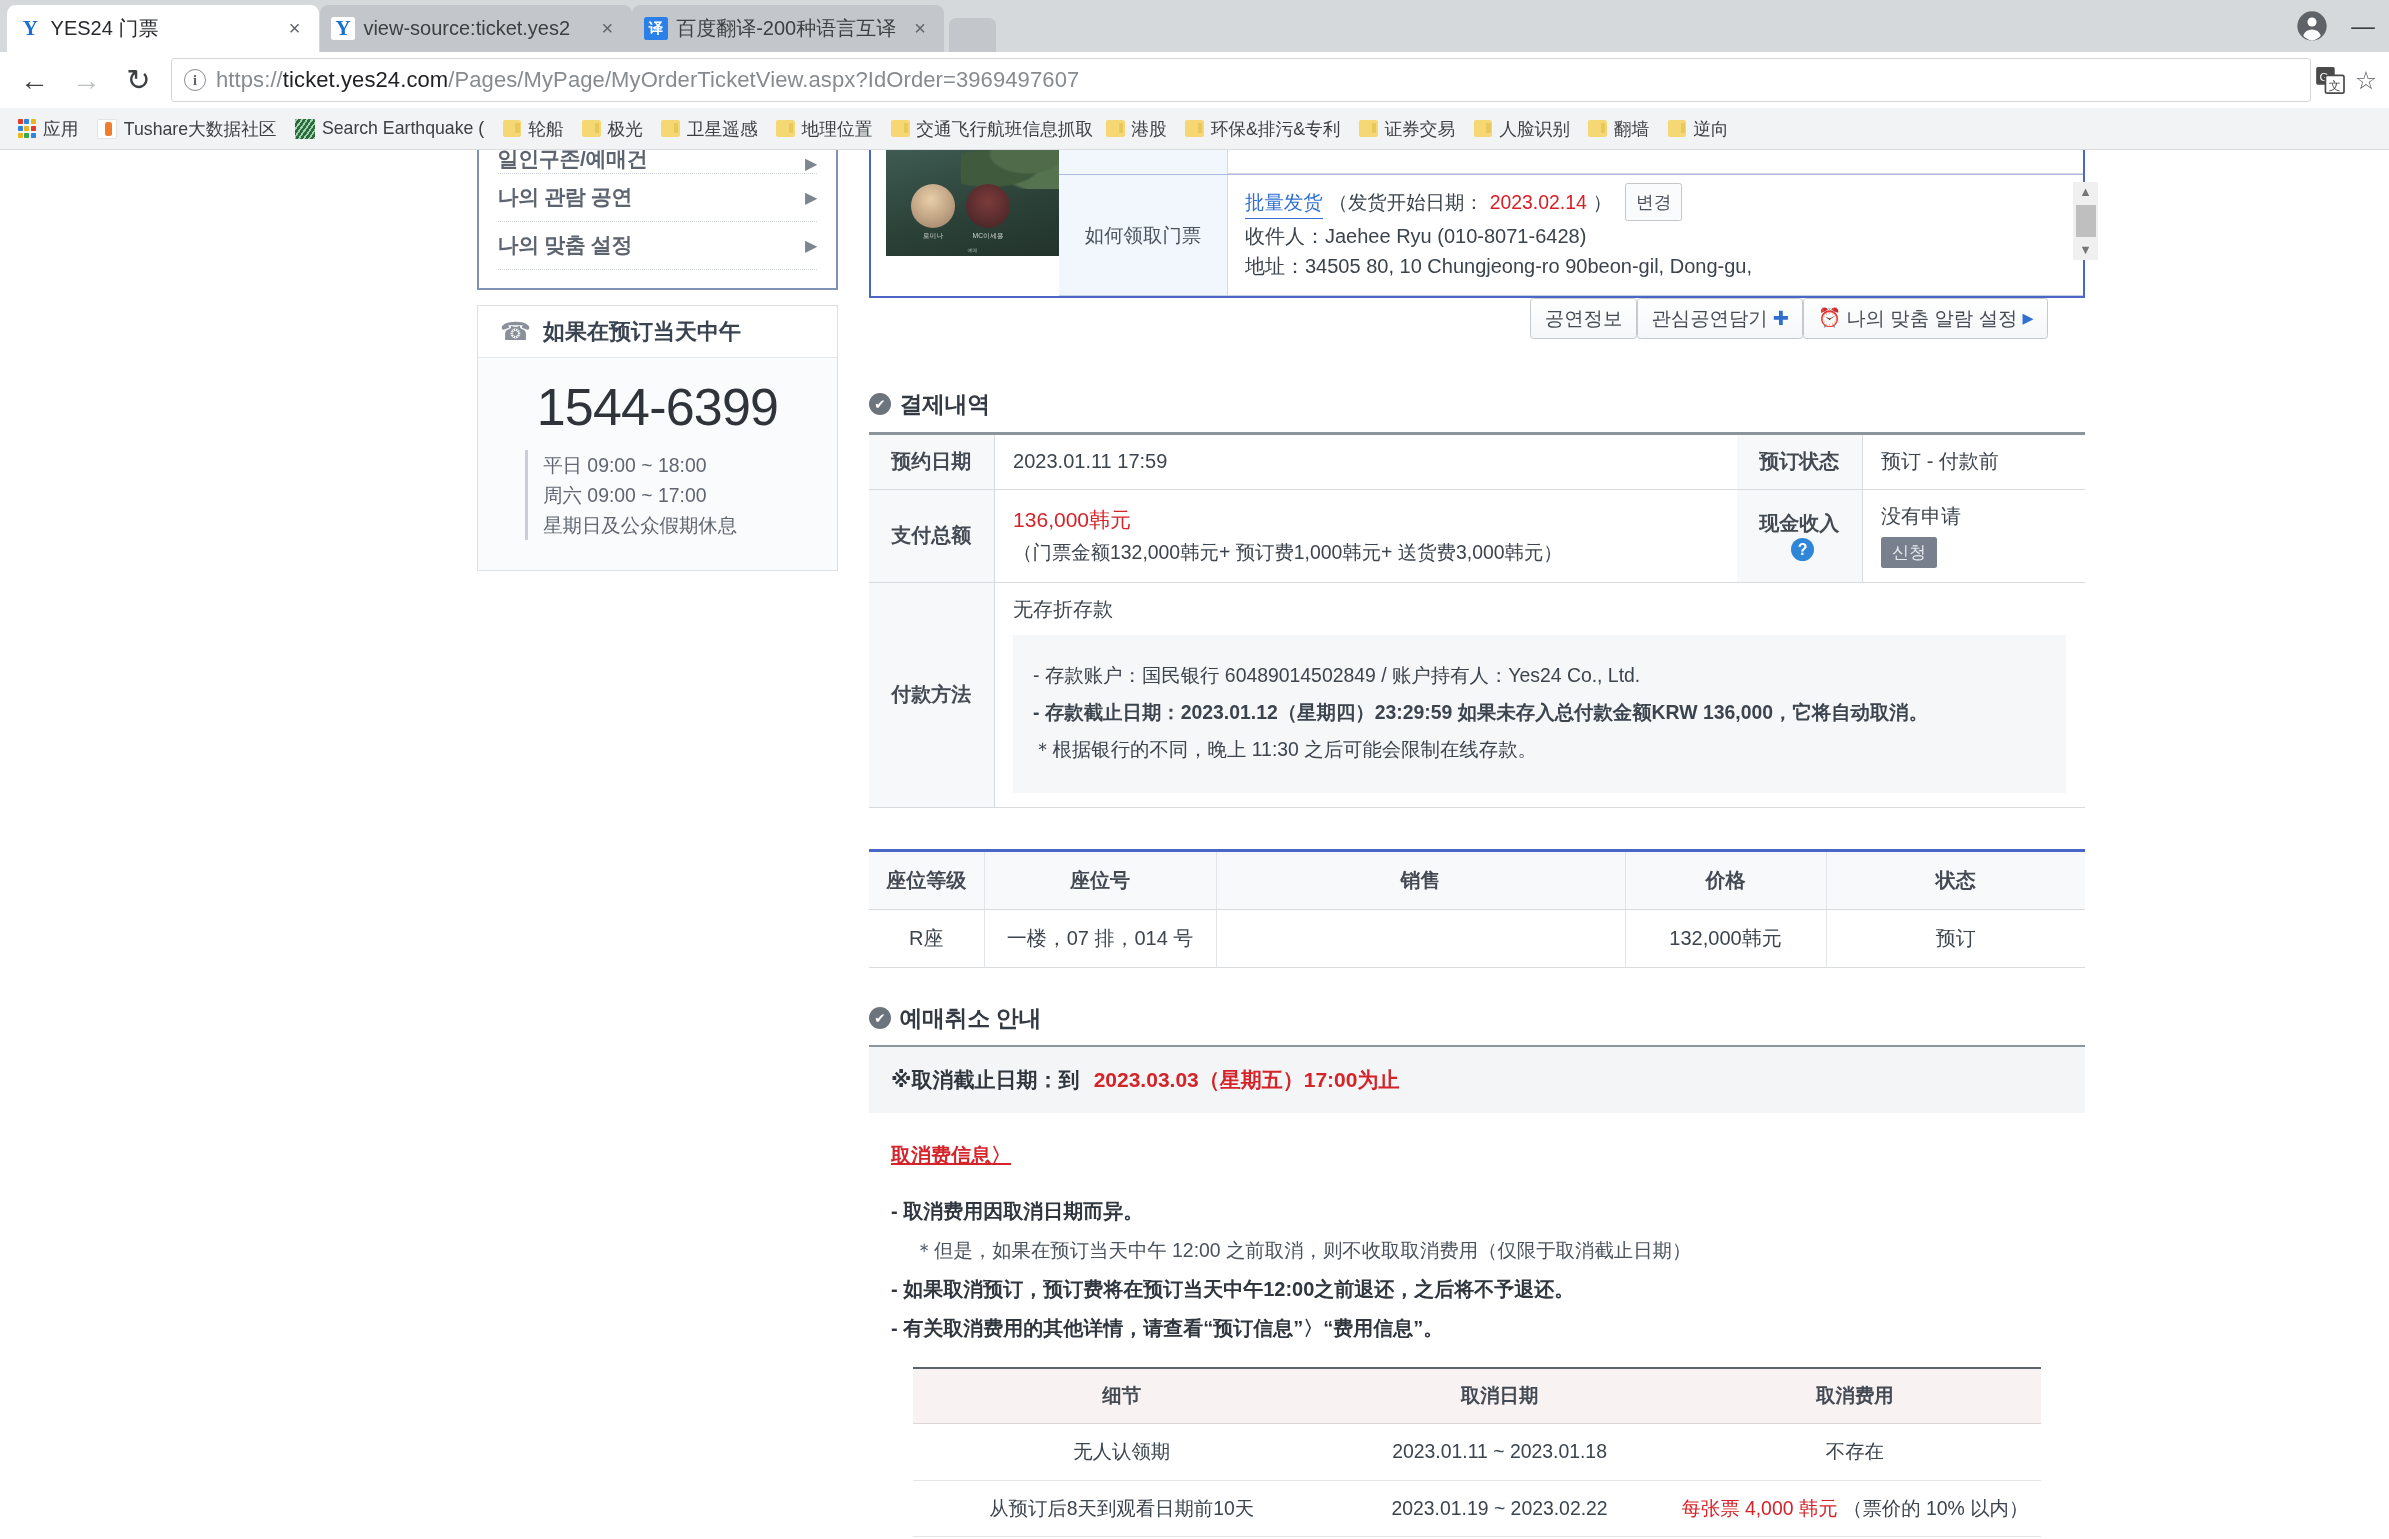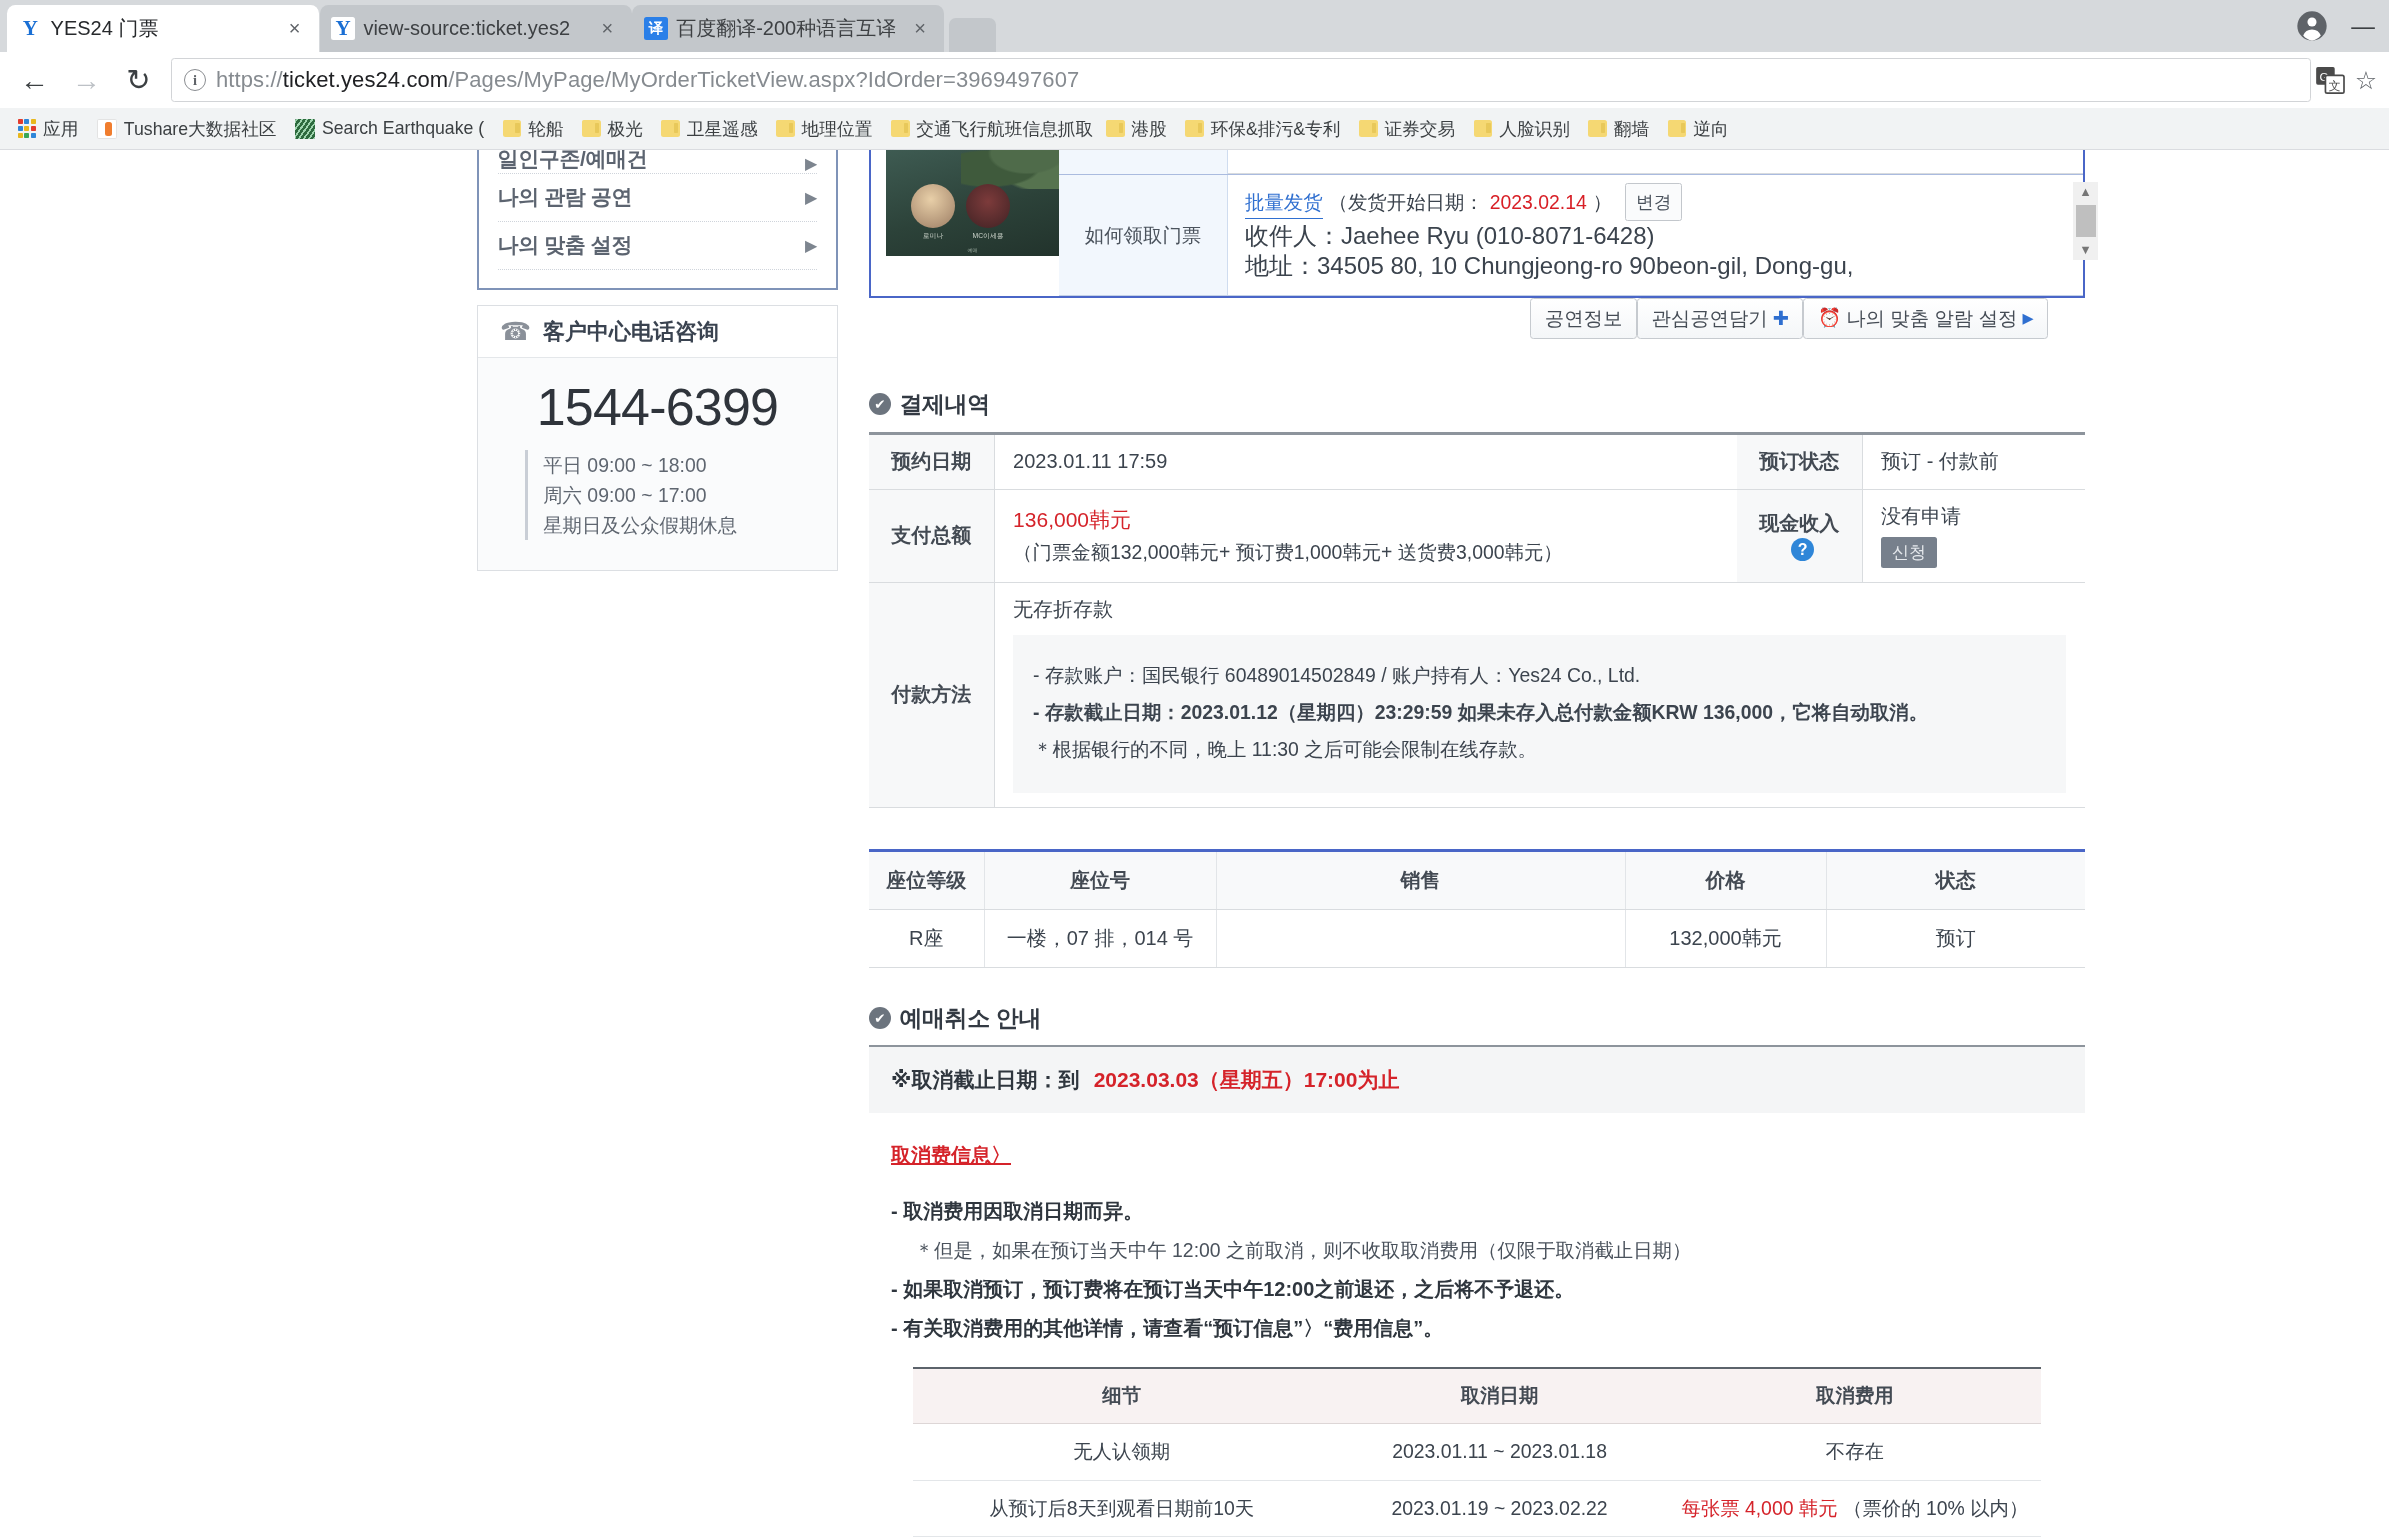--- a/index.html
+++ b/index.html
@@ -211,21 +211,21 @@
     font-size: 19.4px; color: #4b535d;
   }
   .bc-detail { flex: 1; padding: 8.4px 13.5px 0 17px; position: relative; }
   .bc-l1 { font-size: 19.4px; color: #3b434d; line-height: 32px; display: flex; align-items: center; gap: 6px; }
   .bc-link { color: #2f6fd0; border-bottom: 1.7px solid #2f6fd0; }
   .bc-red { color: #d81f26; }
   .bc-change {
     display: inline-block; border: 0.8px solid #c3c7cc; background: #fafbfc;
     padding: 1.7px 10px; font-size: 17.7px; color: #4a525c; border-radius: 2.5px; margin-left: 6.8px;
   }
-  .bc-l2, .bc-l3 { font-size: 24px; color: #3b434d; line-height: 30px; white-space: nowrap; overflow: hidden; }
+  .bc-l2, .bc-l3 { font-size: 20px; color: #3b434d; line-height: 30px; white-space: nowrap; overflow: hidden; }
   .inner-scroll {
     position: absolute; right: -15px; top: 6.8px; width: 25px; height: 78px;
     background: #f0f0f0; display: flex; flex-direction: column; align-items: center;
     justify-content: space-between; padding: 5px 0;
   }
   .isc-arr { font-size: 12.7px; color: #767676; line-height: 10px; }
   .isc-thumb { width: 20px; height: 32px; background: #bfbfbf; }
 
   .bc-btns {
     position: absolute; right: 35px; bottom: 15px; display: flex; gap: 0; align-items: center;
@@ -451,21 +451,21 @@
         </div>
         <div class="snav-item">
           <span class="lbl">나의 맞춤 설정</span>
           <span class="snav-arrow">▶</span>
         </div>
       </div>
 
       <div class="cs-box">
         <div class="cs-head">
           <span class="phone-ico">☎</span>
-          <span class="ttl">客户中心电话咨询</span>
+          <span class="ttl">如果在预订当天中午</span>
         </div>
         <div class="cs-body">
           <div class="cs-num">1544-6399</div>
           <div class="cs-hours">
             <div>平日 09:00 ~ 18:00</div>
             <div>周六 09:00 ~ 17:00</div>
             <div>星期日及公众假期休息</div>
           </div>
         </div>
       </div>

